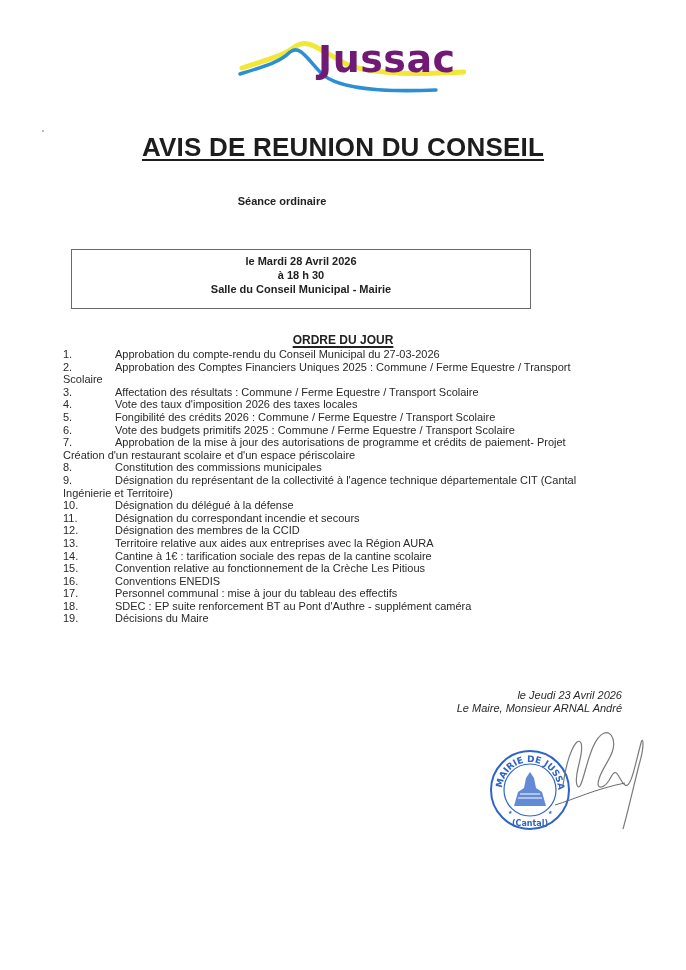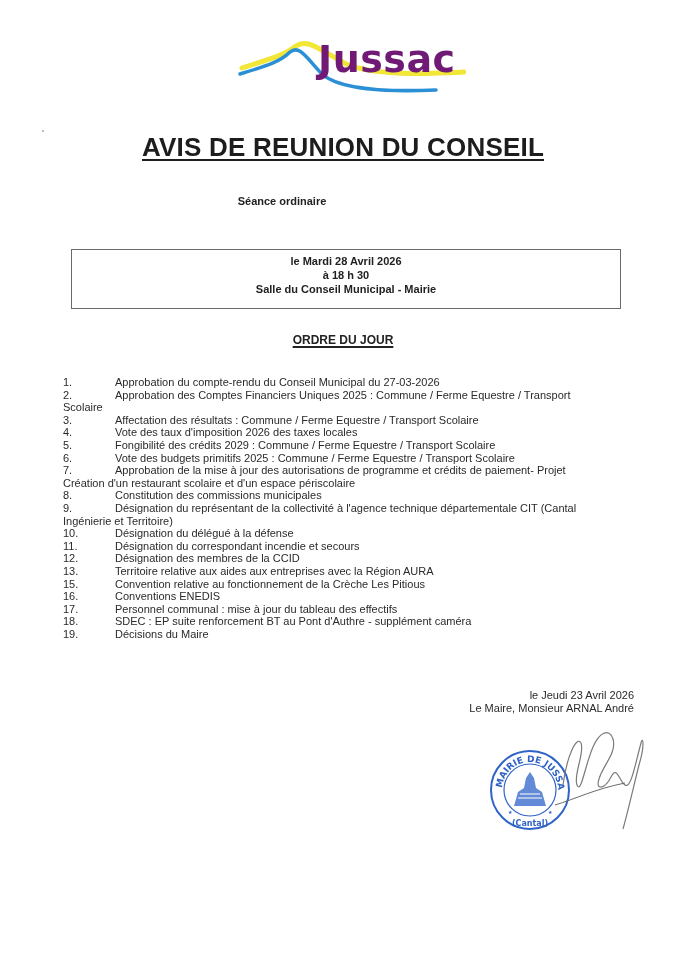--- a/index.html
+++ b/index.html
@@ -57,21 +57,21 @@
       top: 195px;
       text-align: center;
       font-size: 11px;
       font-weight: bold;
       color: #222;
     }
     .meeting-box {
       position: absolute;
       left: 71px;
       top: 249px;
-      width: 550px;
+      width: 460px;
       height: 60px;
       border: 1px solid #6a6a6a;
       box-sizing: border-box;
       text-align: center;
       font-size: 11px;
       font-weight: bold;
       line-height: 14px;
       padding-top: 4px;
       color: #222;
     }
@@ -86,46 +86,47 @@
       color: #222;
     }
     .agenda-title span {
       text-decoration: underline;
       text-decoration-thickness: 1.5px;
       text-underline-offset: 2px;
     }
     .agenda {
       position: absolute;
       left: 63px;
-      top: 376px;
+      top: 348px;
       width: 540px;
       font-size: 11px;
       line-height: 12.6px;
       color: #2a2a2a;
       margin: 0;
       padding: 0;
       list-style: none;
     }
     .agenda li {
       text-indent: 0;
       margin: 0;
       padding: 0;
     }
     .agenda .num {
       display: inline-block;
       width: 52px;
     }
     .closing {
       position: absolute;
-      right: 52px;
+      right: 64px;
       top: 689px;
       text-align: right;
       font-size: 11px;
       line-height: 13px;
       color: #2a2a2a;
+      font-style: italic;
     }
     .stamp {
       position: absolute;
       left: 488px;
       top: 748px;
       width: 84px;
       height: 84px;
     }
     .signature {
       position: absolute;
@@ -170,29 +171,30 @@
 
 <div class="agenda-title">
   <span>ORDRE DU JOUR</span>
 </div>
 
 <ul class="agenda">
   <li><span class="num">1.</span><span>Approbation du compte-rendu du Conseil Municipal du 27-03-2026</span></li>
   <li><span class="num">2.</span><span>Approbation des Comptes Financiers Uniques 2025 : Commune / Ferme Equestre / Transport Scolaire</span></li>
   <li><span class="num">3.</span><span>Affectation des résultats : Commune / Ferme Equestre / Transport Scolaire</span></li>
   <li><span class="num">4.</span><span>Vote des taux d'imposition 2026 des taxes locales</span></li>
-  <li><span class="num">5.</span><span>Fongibilité des crédits 2029 : Commune / Ferme Equestre / Transport Scolaire</span></li>
+  <li><span class="num">5.</span><span>Fongibilité des crédits 2026 : Commune / Ferme Equestre / Transport Scolaire</span></li>
   <li><span class="num">6.</span><span>Vote des budgets primitifs 2025 : Commune / Ferme Equestre / Transport Scolaire</span></li>
   <li><span class="num">7.</span><span>Approbation de la mise à jour des autorisations de programme et crédits de paiement- Projet Création d'un restaurant scolaire et d'un espace périscolaire</span></li>
   <li><span class="num">8.</span><span>Constitution des commissions municipales</span></li>
   <li><span class="num">9.</span><span>Désignation du représentant de la collectivité à l'agence technique départementale CIT (Cantal Ingénierie et Territoire)</span></li>
   <li><span class="num">10.</span><span>Désignation du délégué à la défense</span></li>
   <li><span class="num">11.</span><span>Désignation du correspondant incendie et secours</span></li>
   <li><span class="num">12.</span><span>Désignation des membres de la CCID</span></li>
   <li><span class="num">13.</span><span>Territoire relative aux aides aux entreprises avec la Région AURA</span></li>
+  <li><span class="num">14.</span><span>Cantine à 1€ : tarification sociale des repas de la cantine scolaire</span></li>
   <li><span class="num">15.</span><span>Convention relative au fonctionnement de la Crèche Les Pitious</span></li>
   <li><span class="num">16.</span><span>Conventions ENEDIS</span></li>
   <li><span class="num">17.</span><span>Personnel communal : mise à jour du tableau des effectifs</span></li>
   <li><span class="num">18.</span><span>SDEC : EP suite renforcement BT au Pont d'Authre - supplément caméra</span></li>
   <li><span class="num">19.</span><span>Décisions du Maire</span></li>
 </ul>
 
 <div class="closing">
   <div>le Jeudi 23 Avril 2026</div>
   <div>Le Maire, Monsieur ARNAL André</div>

